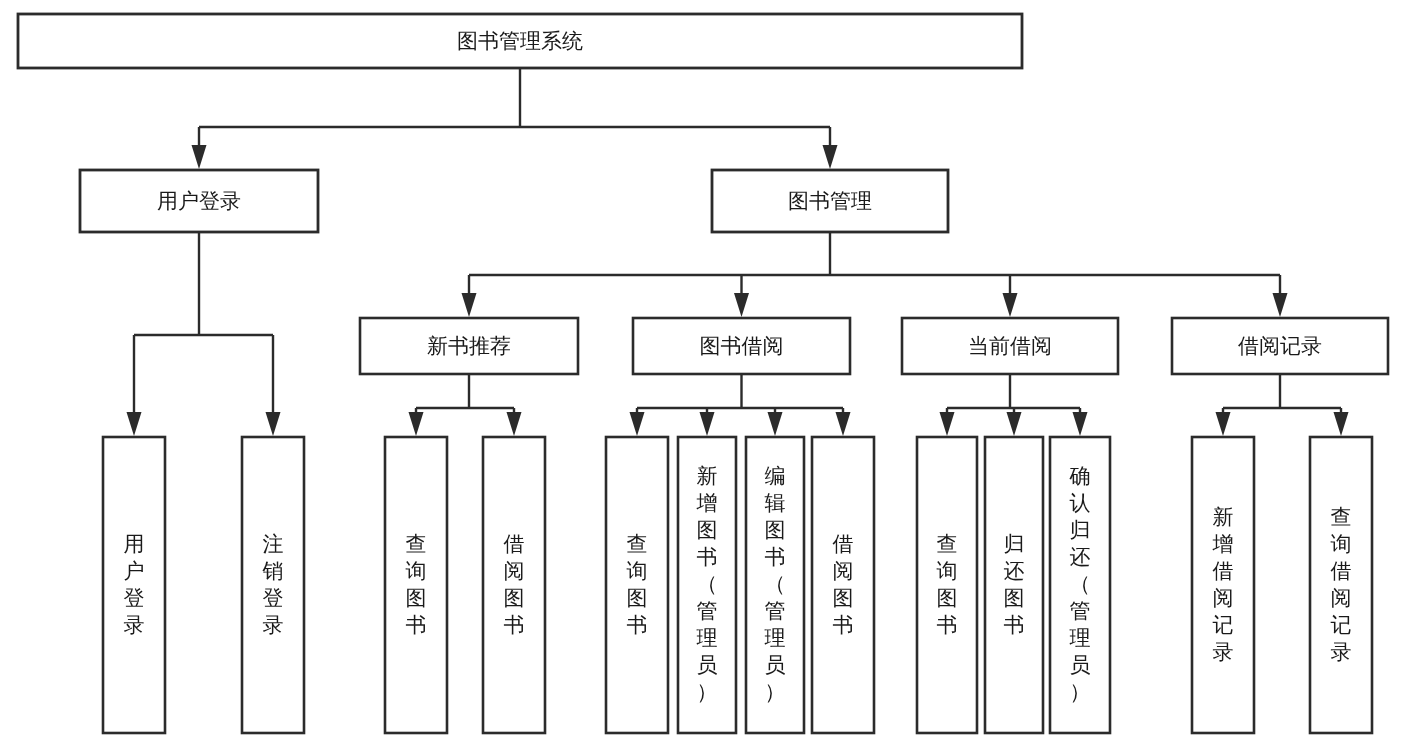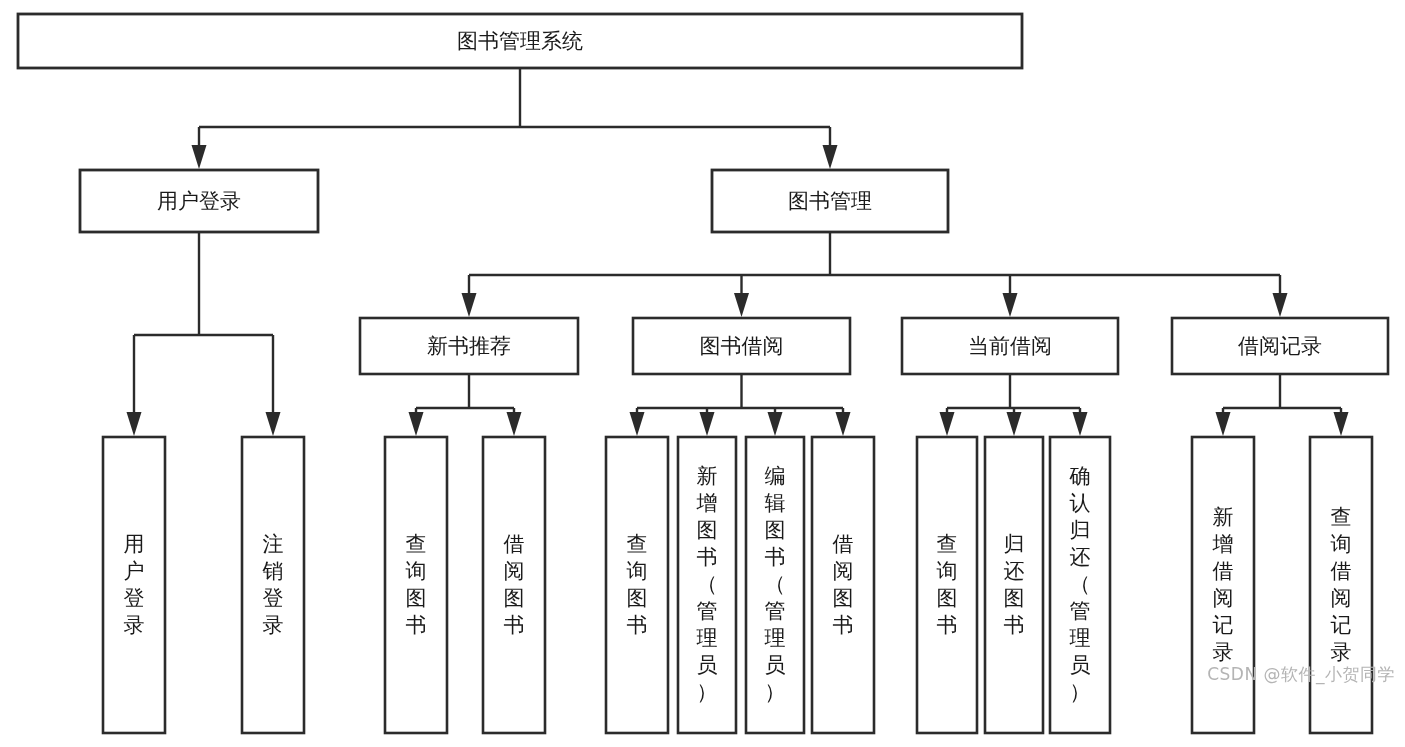--- a/index.html
+++ b/index.html
@@ -221,14 +221,13 @@
         <g>
           <rect x="1192" y="437" width="62" height="296" class="node-box leaf"></rect>
           <text x="1223" y="517.5" class="node-label vertical"><tspan x="1223" dy="0">新</tspan><tspan x="1223" dy="27">增</tspan><tspan x="1223" dy="27">借</tspan><tspan x="1223" dy="27">阅</tspan><tspan x="1223" dy="27">记</tspan><tspan x="1223" dy="27">录</tspan></text>
         </g>
         <g>
           <rect x="1310" y="437" width="62" height="296" class="node-box leaf"></rect>
           <text x="1341" y="517.5" class="node-label vertical"><tspan x="1341" dy="0">查</tspan><tspan x="1341" dy="27">询</tspan><tspan x="1341" dy="27">借</tspan><tspan x="1341" dy="27">阅</tspan><tspan x="1341" dy="27">记</tspan><tspan x="1341" dy="27">录</tspan></text>
         </g>
       </g>
   </svg>
-  <div class="watermark">CSDN @软件_小贺同学</div>
 </div>
 
 </body></html>

